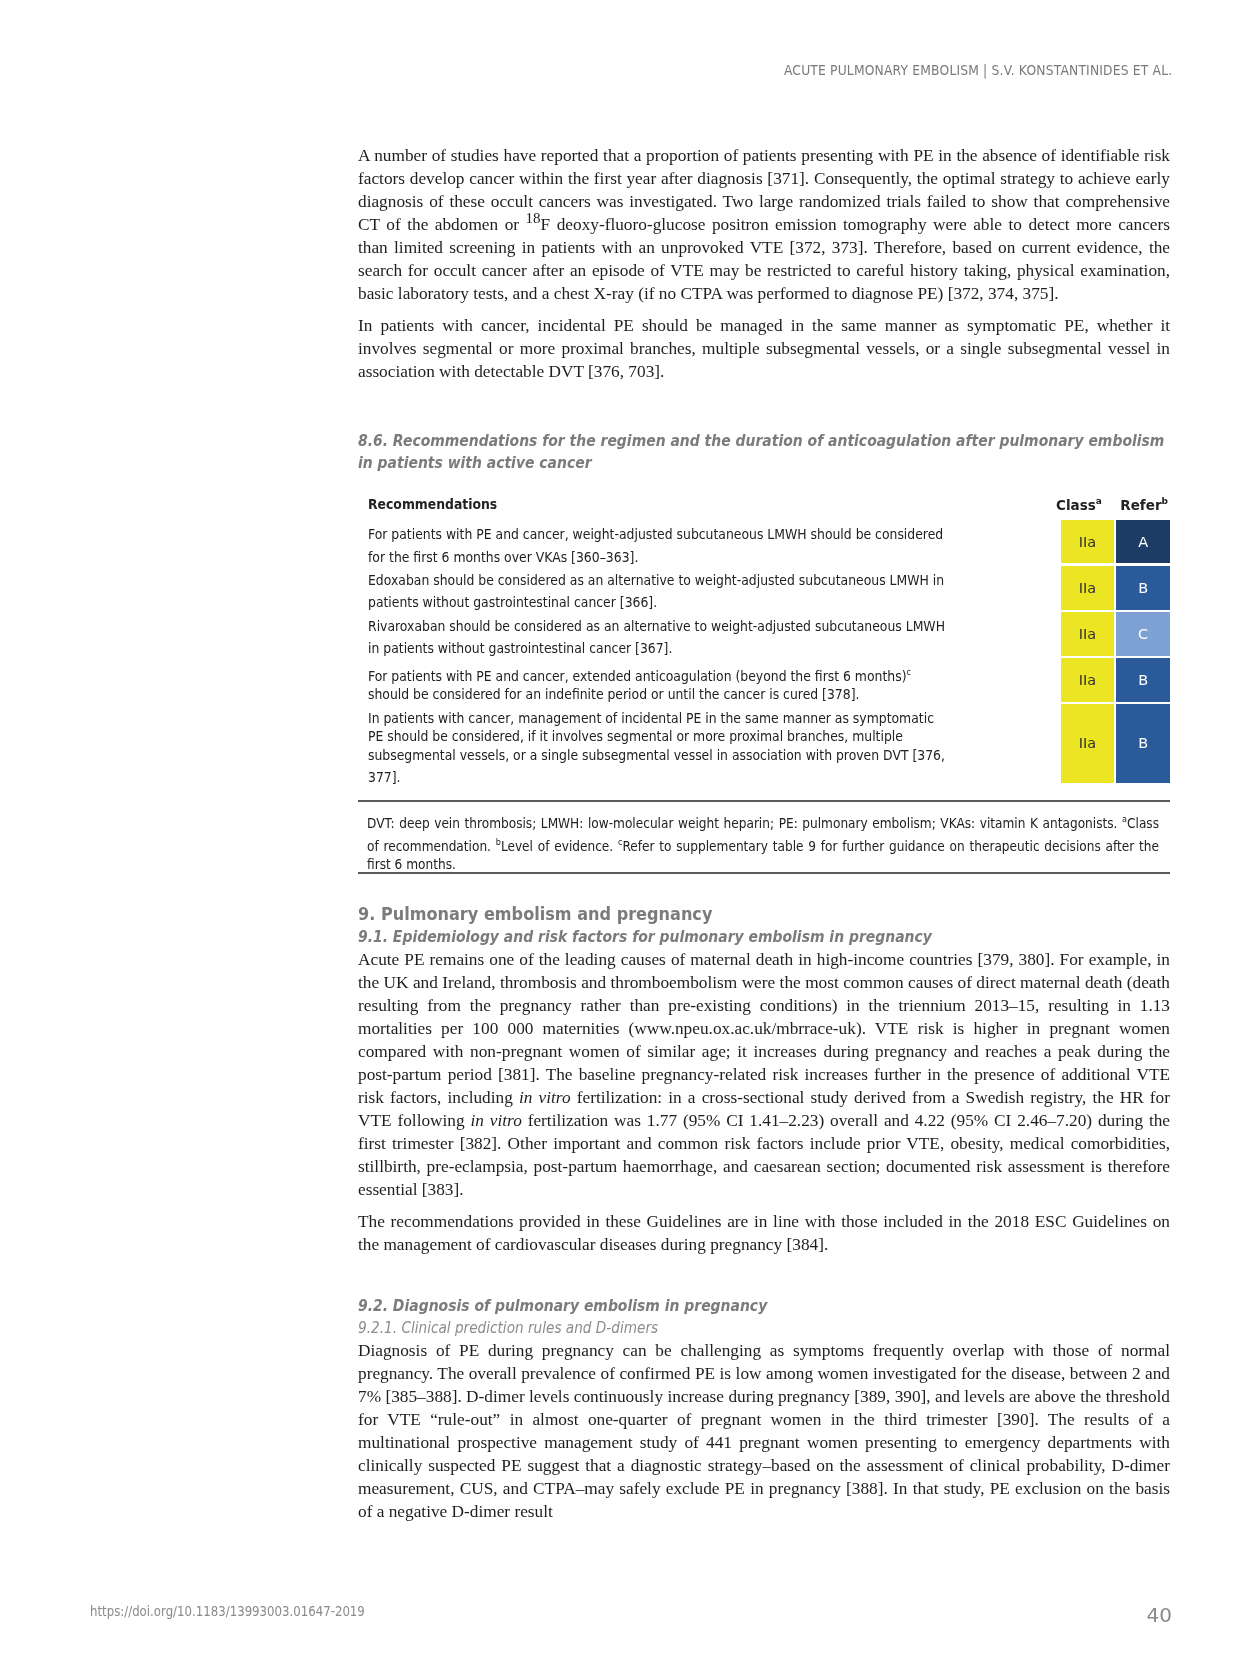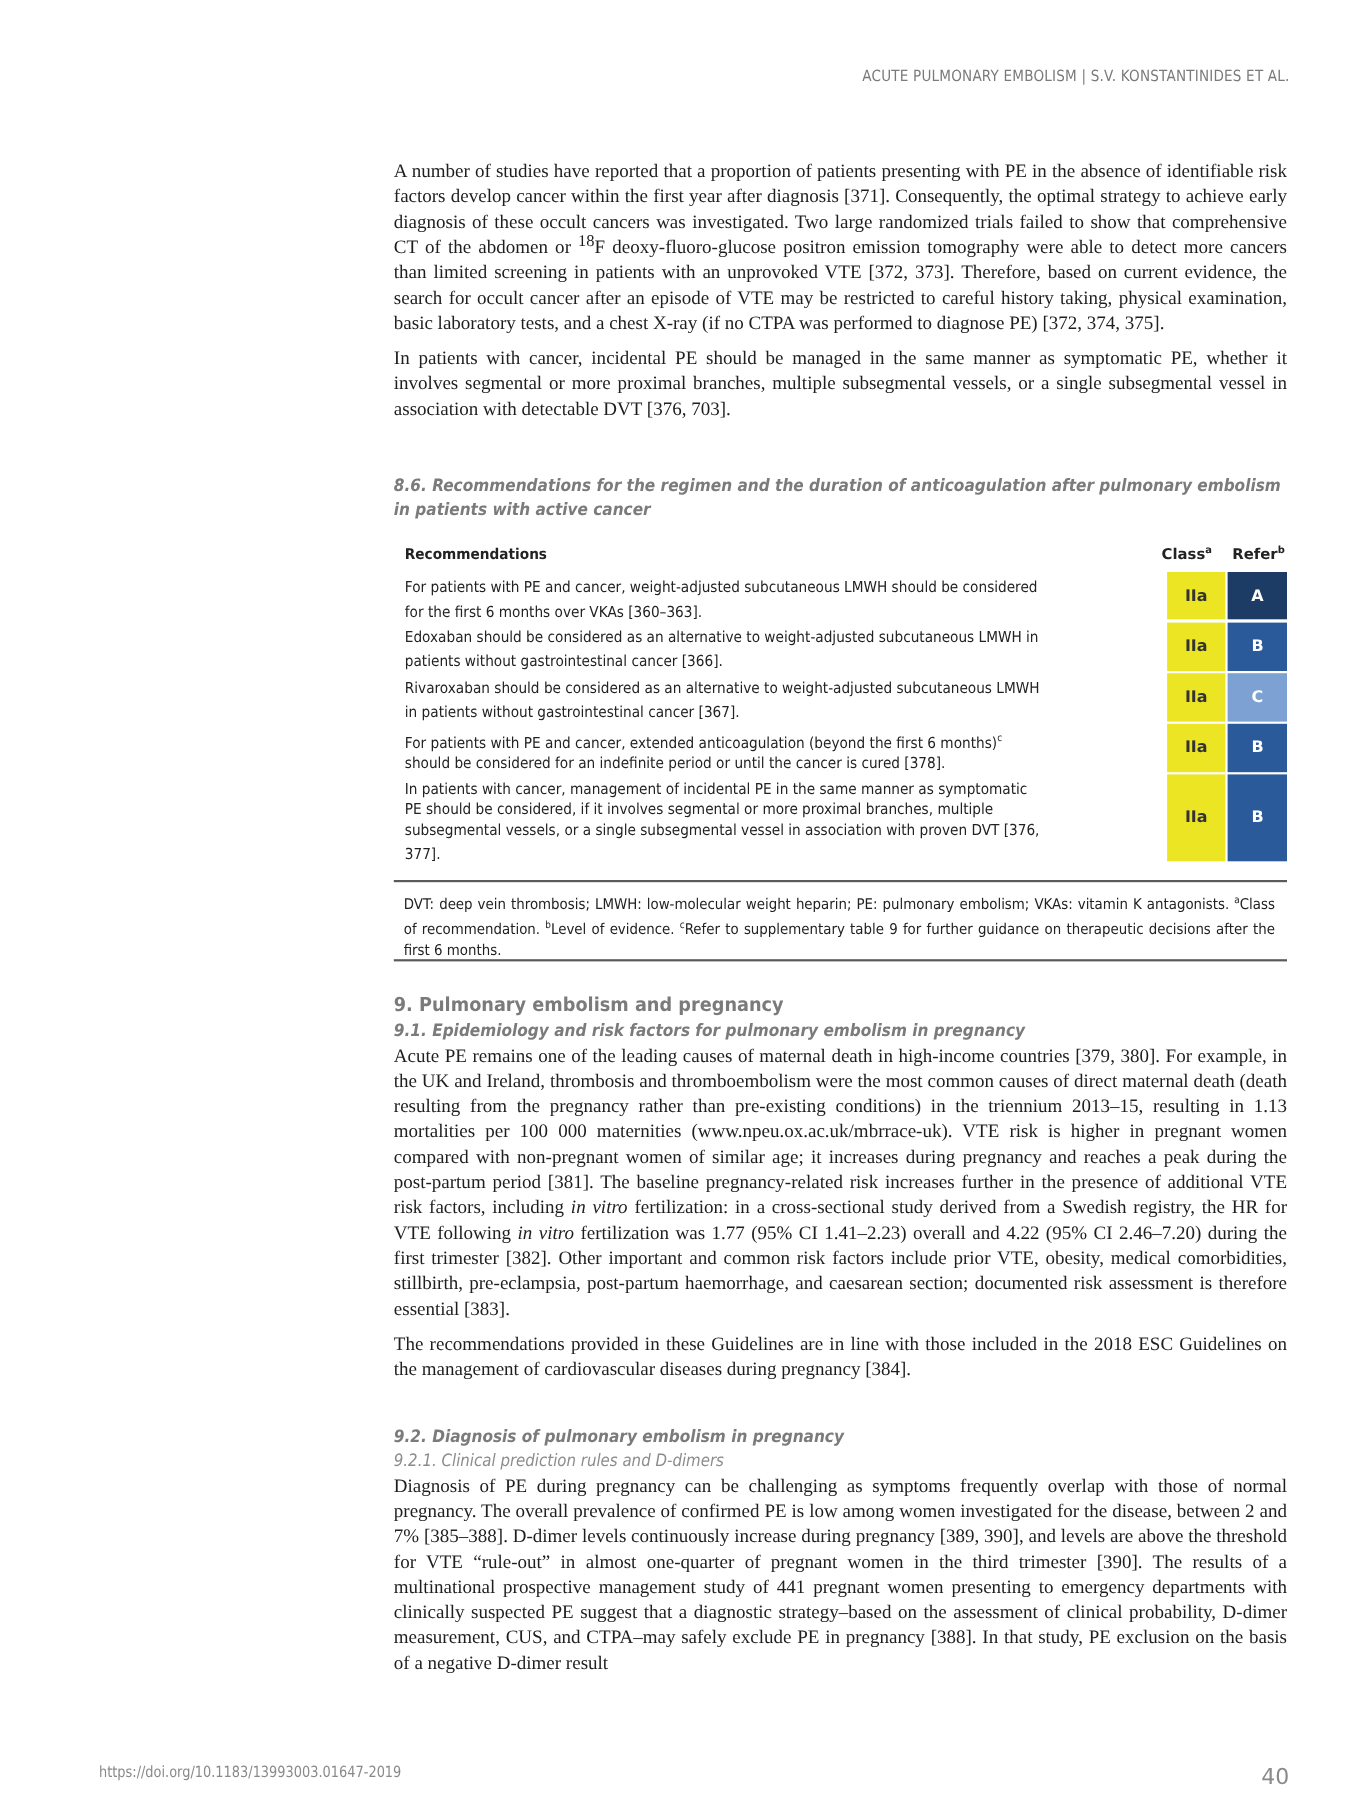--- a/index.html
+++ b/index.html
@@ -42,21 +42,21 @@
   .rec-row { display: flex; justify-content: center; gap: 48px; }
   .rec-text {
     font-family: "DejaVu Sans", sans-serif; font-size: 13.8px; line-height: 18.5px; color: #222;
     width: 660px; margin-left: 10px; padding-top: 5px;
     transform: scaleX(0.9); transform-origin: left top;
   }
   .rec-text sup { font-size: 9px; }
   .cells { display: flex; gap: 2px; width: 112px; margin-bottom: 2px; }
   .cell {
     flex: 1; display: flex; align-items: center; justify-content: center;
-    font-family: "DejaVu Sans", sans-serif; font-size: 14.5px; font-weight: bold;
+    font-family: "DejaVu Sans", sans-serif; font-size: 14.5px;
   }
   .cell-class { background: #ebe524; color: #333; }
   .cell-level { color: #ffffff; }
   .rule { height: 0; border-top: 2px solid #5a5a5a; }
   .table-notes {
     font-family: "DejaVu Sans", sans-serif; font-size: 13.5px; line-height: 19px; color: #222;
     text-align: justify; padding: 8px 10px 8px 10px; width: 880px;
     transform: scaleX(0.9); transform-origin: left top; margin-bottom: -10px;
   }
   .table-notes sup { font-size: 9px; }

